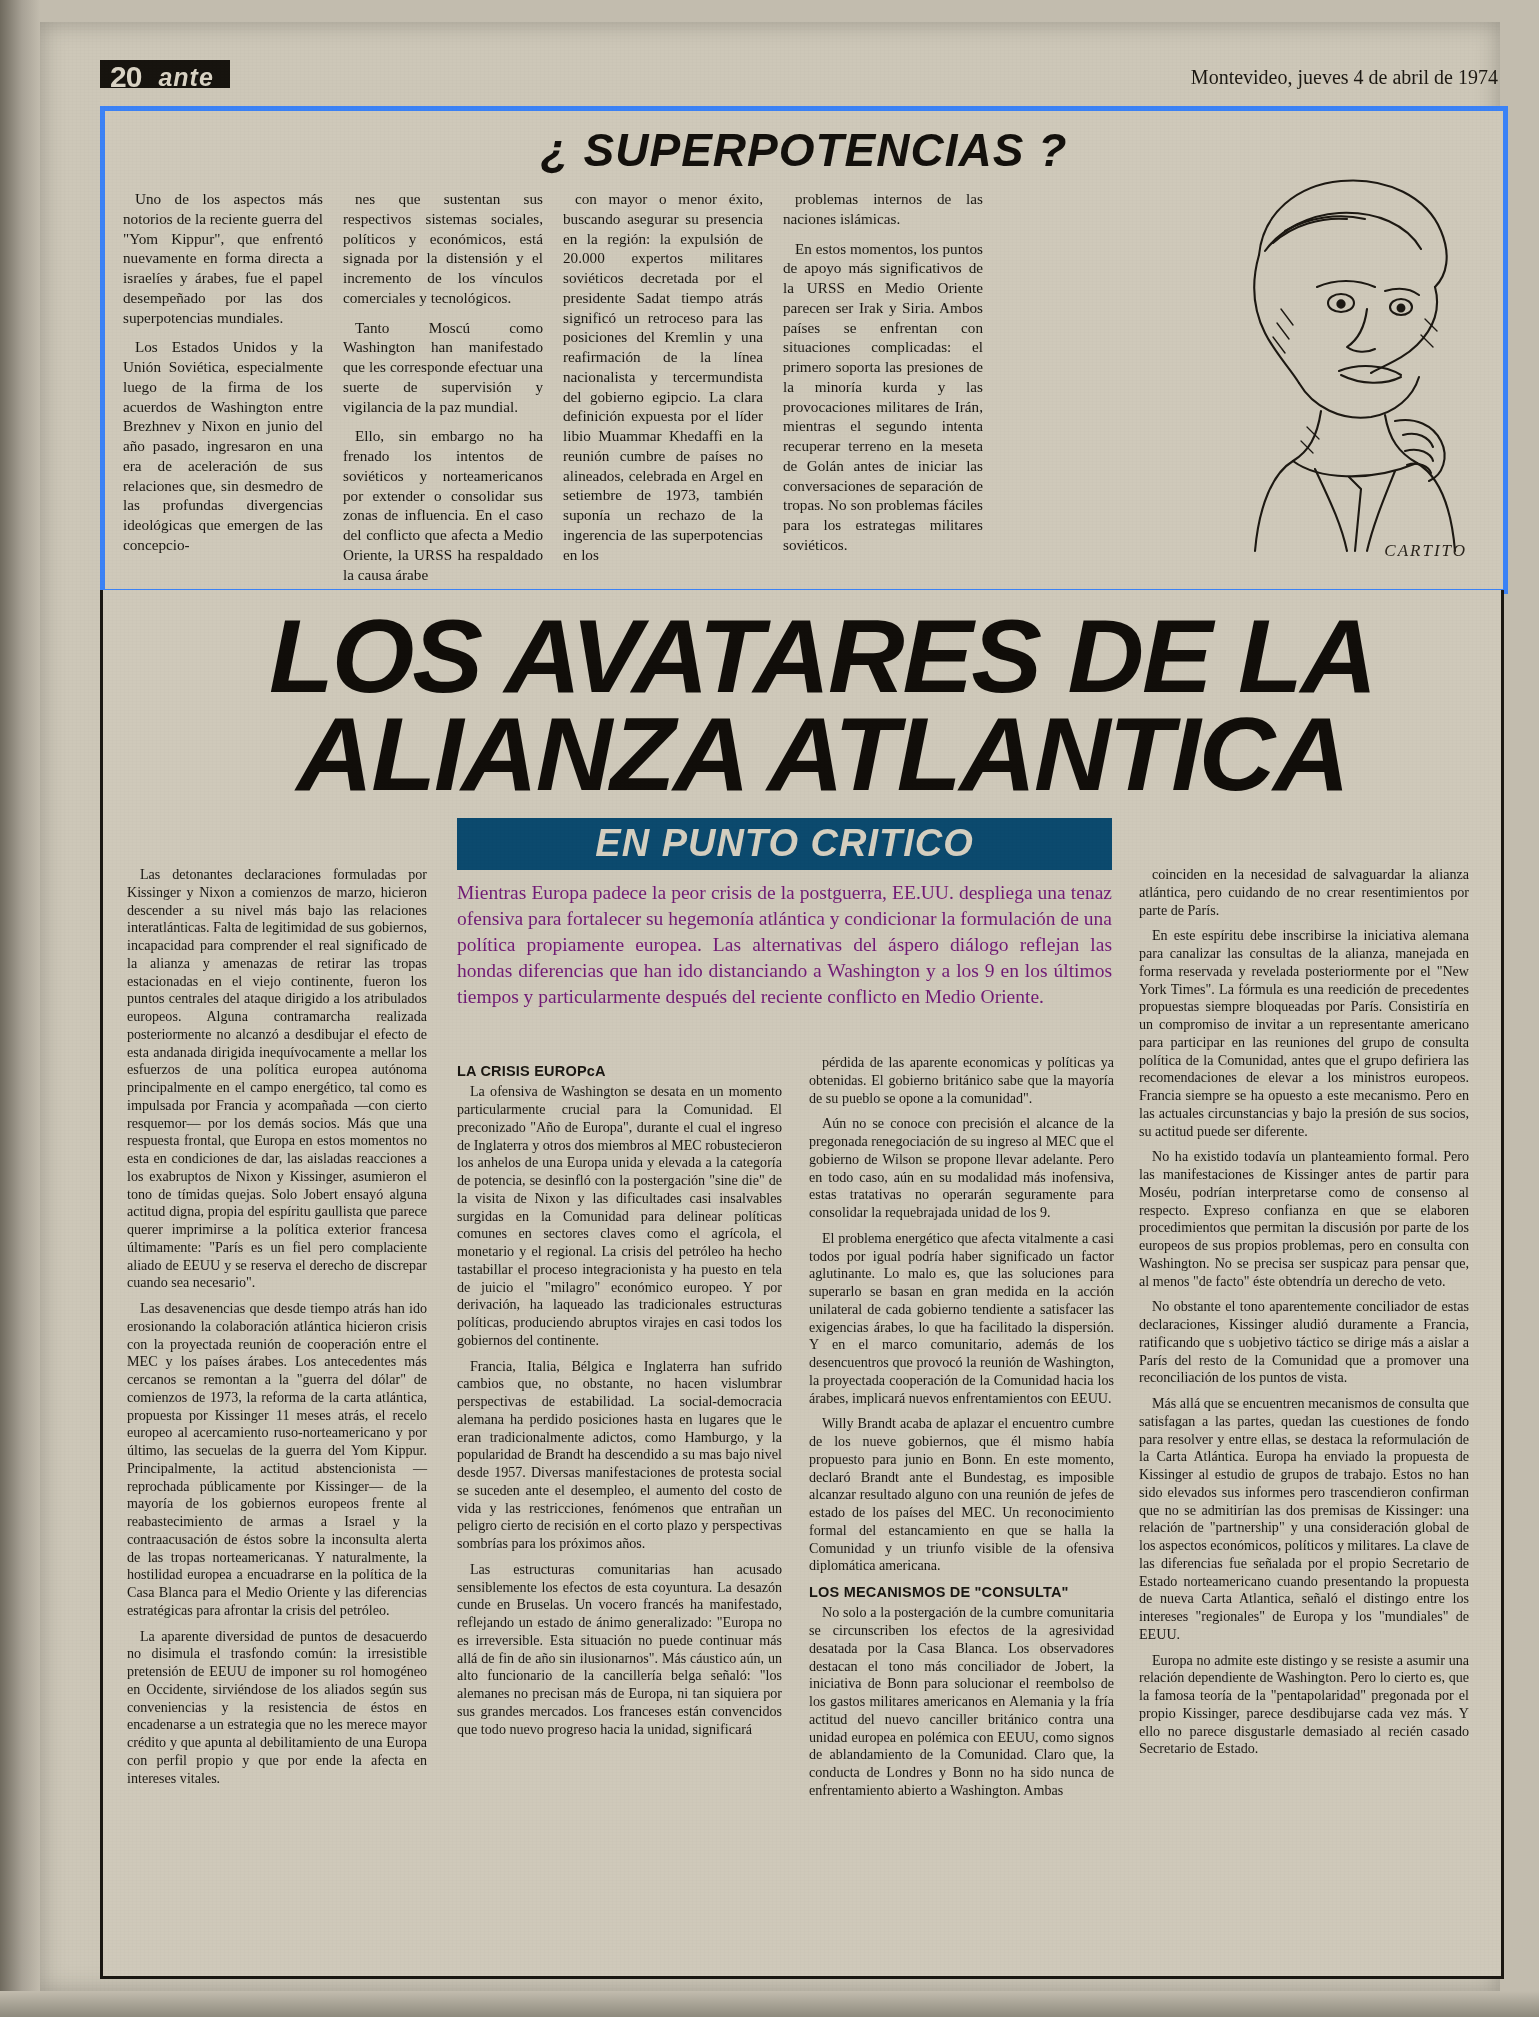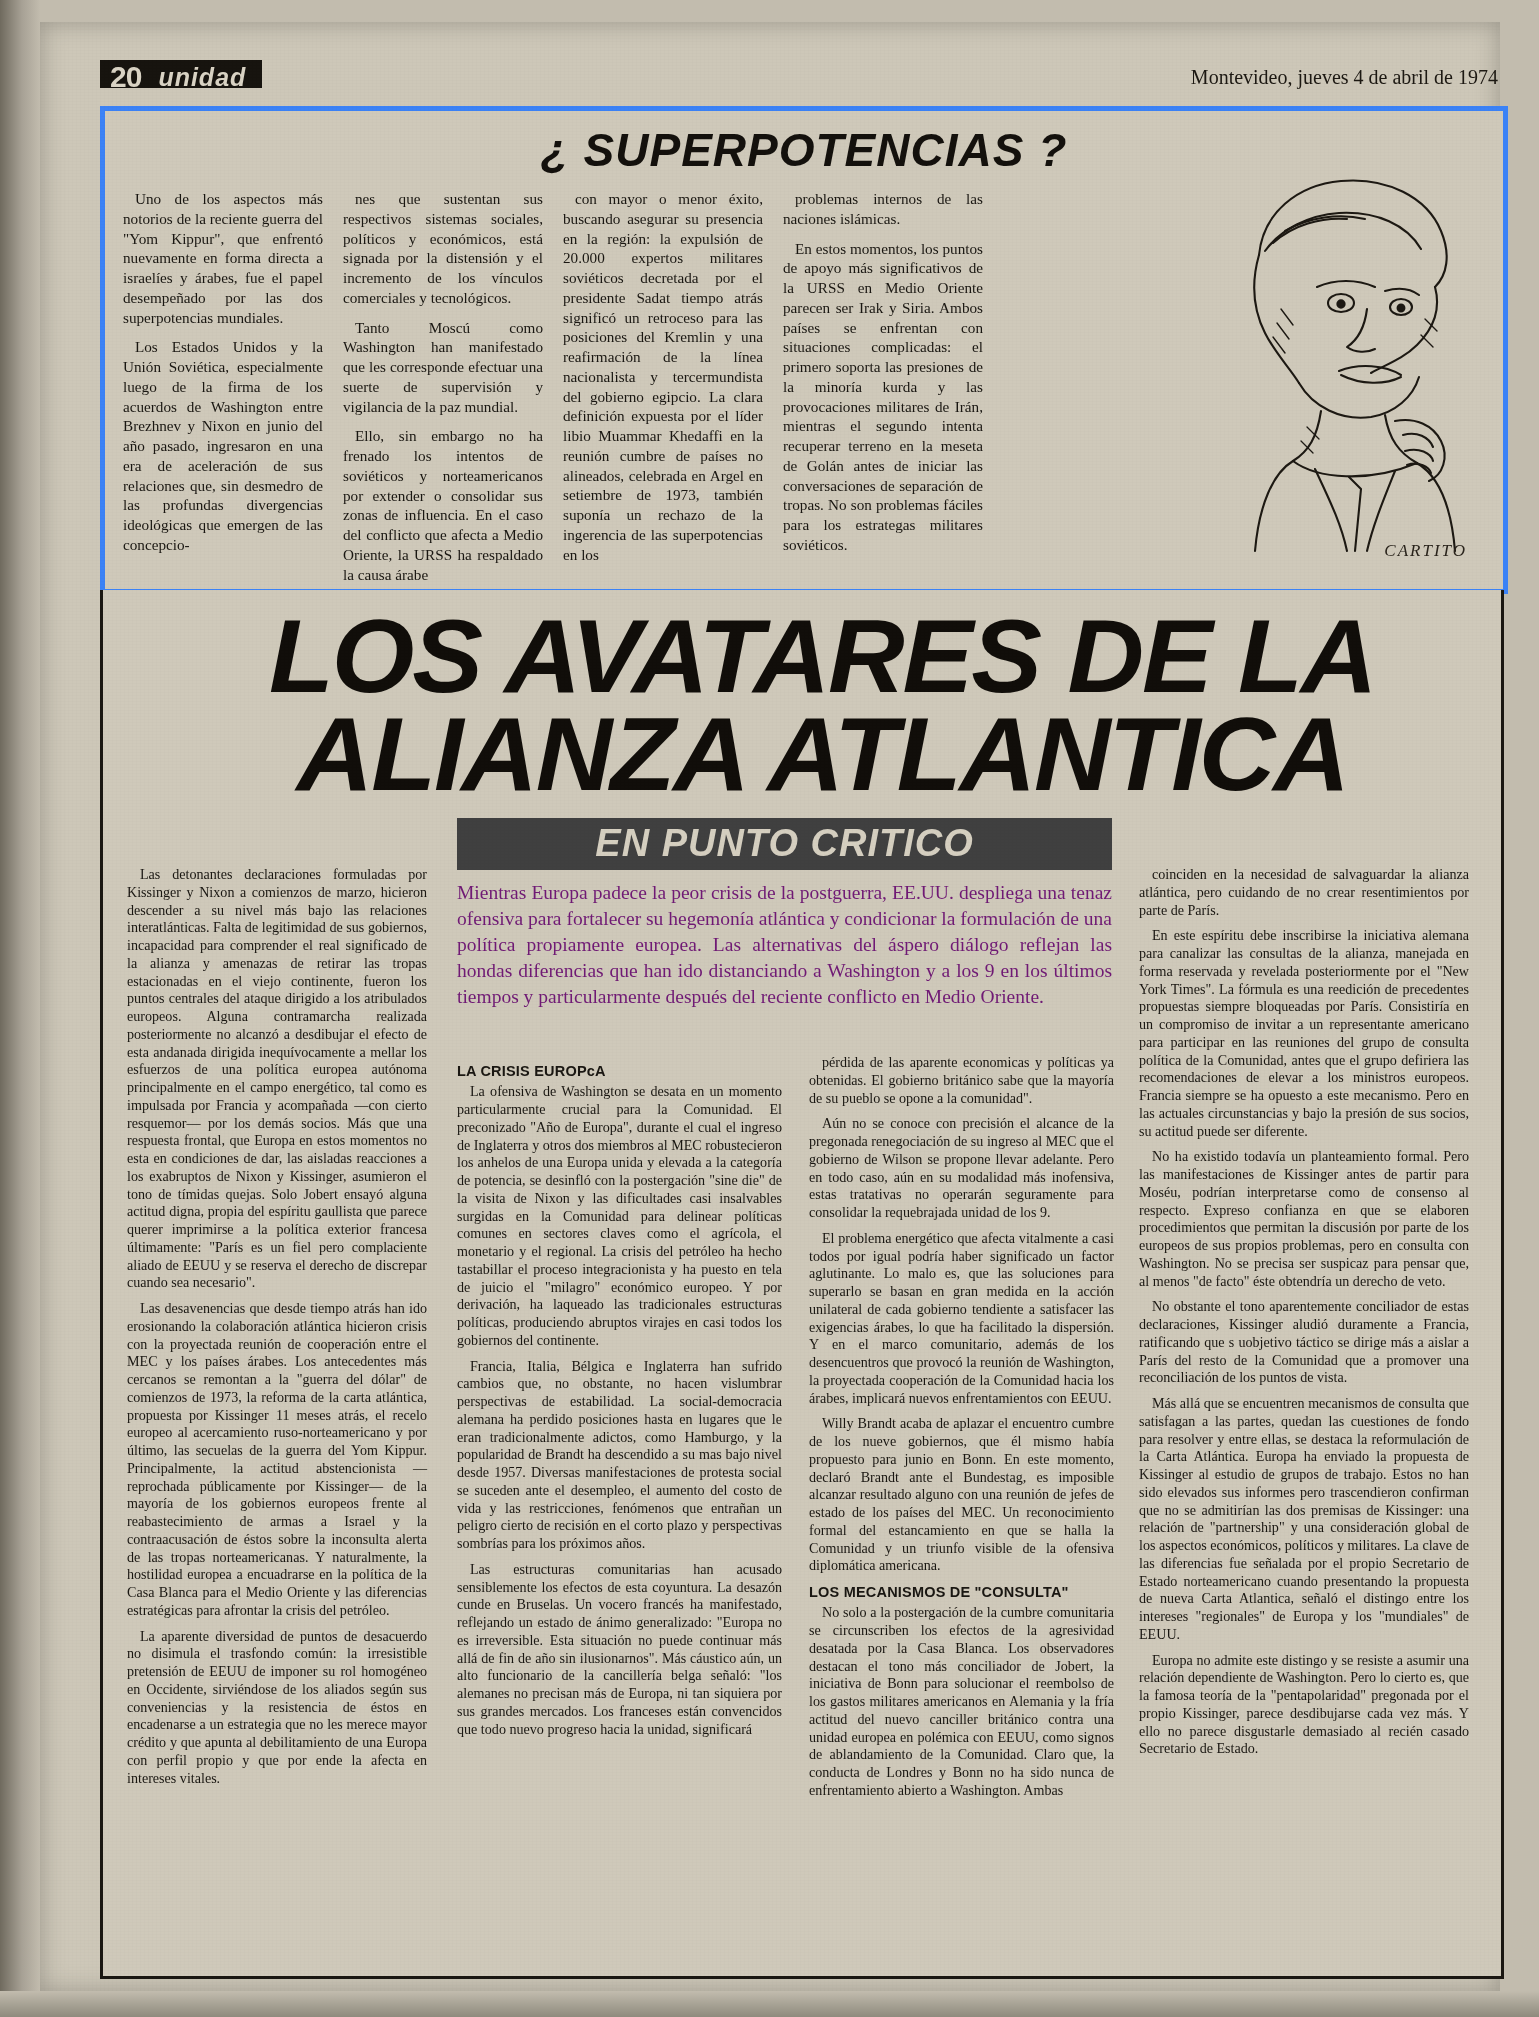--- a/index.html
+++ b/index.html
@@ -175,21 +175,21 @@
   .col1 { left: 0; width: 300px; }
   .col2 { left: 330px; width: 325px; }
   .col3 { left: 682px; width: 305px; }
   .col4 { left: 1012px; width: 330px; }
   .col1 p:first-child { text-indent: 13px; }
   .kicker {
     position: absolute;
     left: 330px;
     top: -48px;
     width: 655px;
-    background: #404040;
+    background: #0c4a6e;
     color: #d5cfc0;
     font-family: "Liberation Sans", sans-serif;
     font-weight: bold;
     font-style: italic;
     font-size: 38px;
     line-height: 46px;
     text-align: center;
     letter-spacing: 1px;
     padding: 2px 0 4px 0;
   }
@@ -238,21 +238,21 @@
 </head>
 <body>
 
 <div class="page">
   <div class="edge-left"></div>
   <div class="paper">
 
     <div class="masthead">
       <div class="folio">
         <span class="folio-num">20</span>
-        <span class="folio-logo">unidad</span>
+        <span class="folio-logo">ante</span>
       </div>
       <div class="dateline">Montevideo, jueves 4 de abril de 1974</div>
     </div>
 
     <div class="topbox">
       <div class="topbox-title">¿ SUPERPOTENCIAS ?</div>
 
       <div class="topcols">
         <div class="topcol">
           <p>Uno de los aspectos más notorios de la reciente guerra del "Yom Kippur", que enfrentó nuevamente en forma directa a israelíes y árabes, fue el papel desempeñado por las dos superpotencias mundiales.</p>

